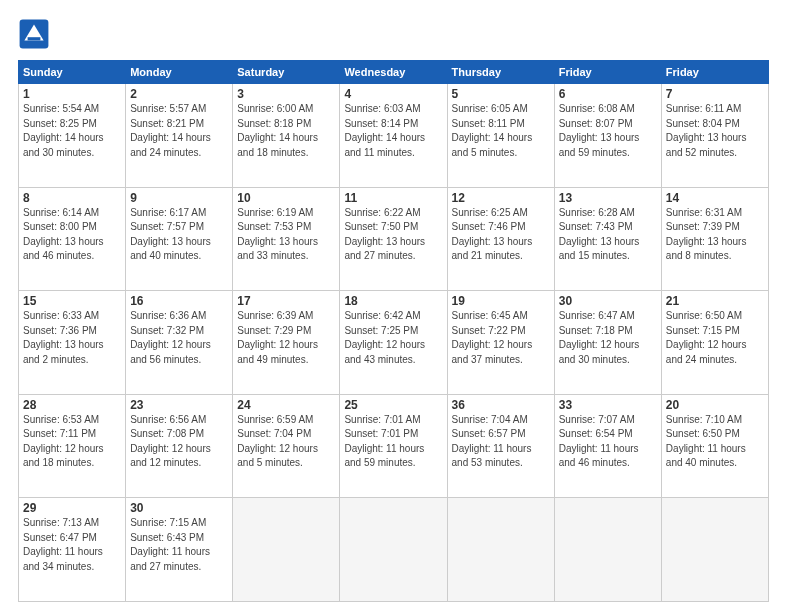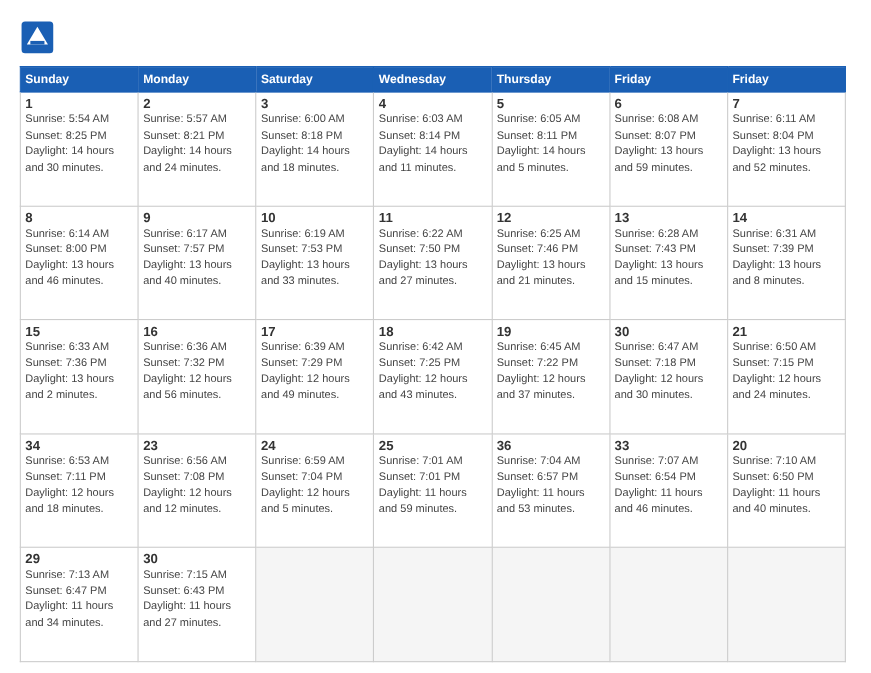--- a/index.html
+++ b/index.html
@@ -212,21 +212,21 @@
             <span class="day-num">30</span>
             <div class="day-info">Sunrise: 6:47 AM<br>Sunset: 7:18 PM<br>Daylight: 12 hours and 30 minutes.</div>
           </td>
           <td>
             <span class="day-num">21</span>
             <div class="day-info">Sunrise: 6:50 AM<br>Sunset: 7:15 PM<br>Daylight: 12 hours and 24 minutes.</div>
           </td>
         </tr>
         <tr>
           <td>
-            <span class="day-num">34</span>
+            <span class="day-num">28</span>
             <div class="day-info">Sunrise: 6:53 AM<br>Sunset: 7:11 PM<br>Daylight: 12 hours and 18 minutes.</div>
           </td>
           <td>
             <span class="day-num">23</span>
             <div class="day-info">Sunrise: 6:56 AM<br>Sunset: 7:08 PM<br>Daylight: 12 hours and 12 minutes.</div>
           </td>
           <td>
             <span class="day-num">24</span>
             <div class="day-info">Sunrise: 6:59 AM<br>Sunset: 7:04 PM<br>Daylight: 12 hours and 5 minutes.</div>
           </td>

